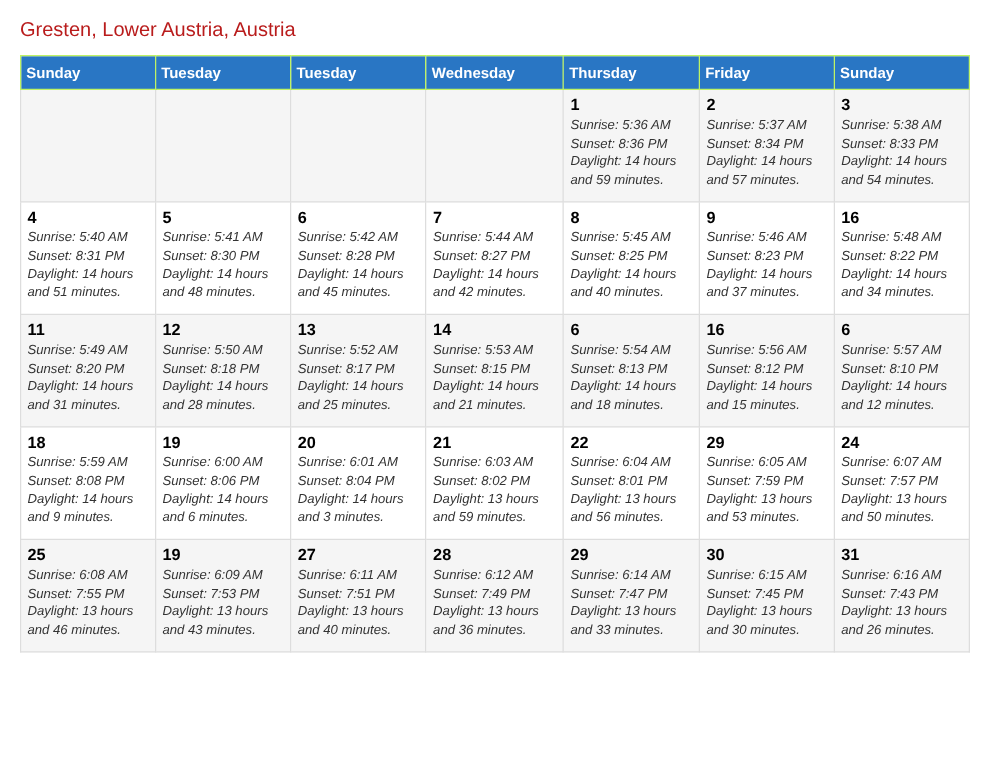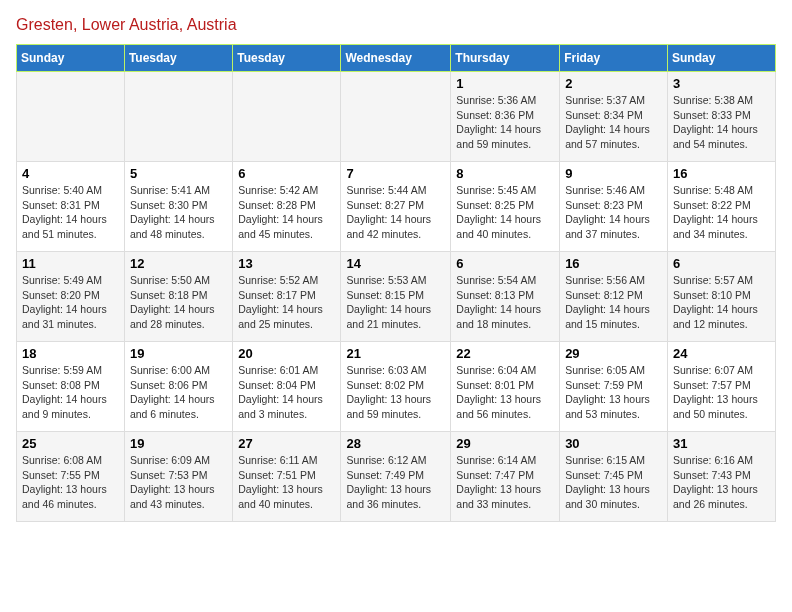--- a/index.html
+++ b/index.html
@@ -87,20 +87,21 @@
     .day-number {
       font-weight: bold;
       font-size: 13px;
       display: block;
       margin-bottom: 2px;
     }
     .day-info {
       font-size: 10.5px;
       color: #333;
       line-height: 1.4;
+      font-style: italic;
     }
     .empty-cell {
       background-color: #f5f5f5;
     }
   </style>
 </head>
 <body>
 
 <div class="header">
   <div class="title-block">

